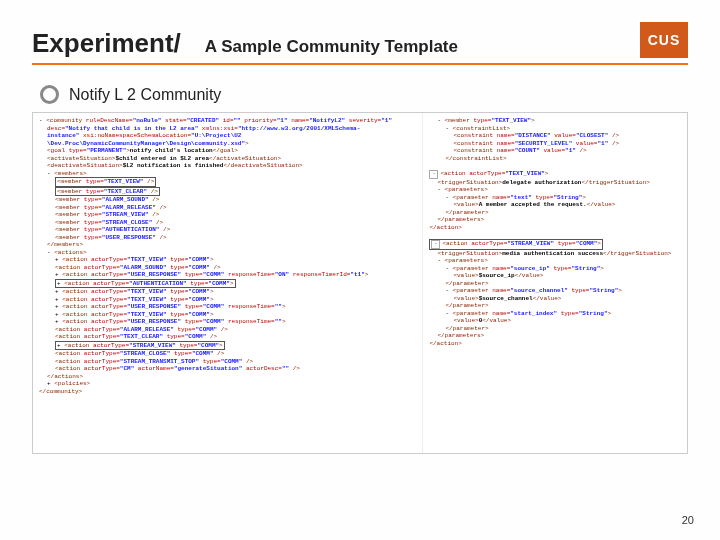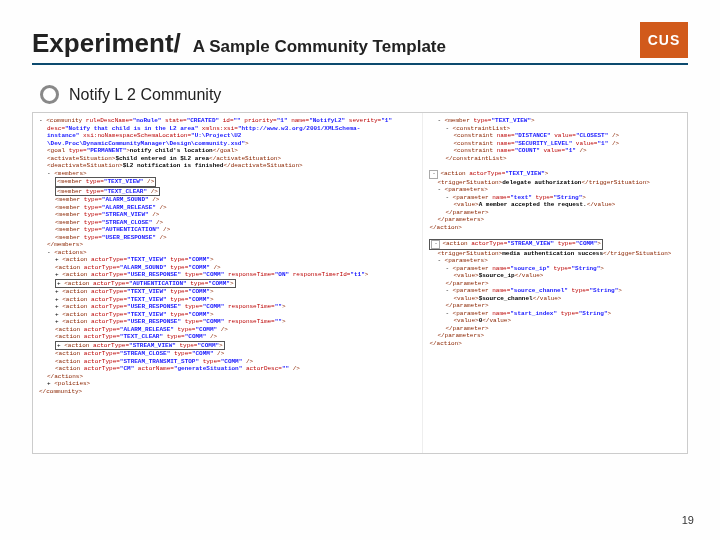--- a/index.html
+++ b/index.html
@@ -12,33 +12,33 @@
     position: relative;
     overflow: hidden;
   }
   .header {
     padding: 28px 32px 6px 32px;
     position: relative;
   }
   .title-row {
     display: flex;
     align-items: baseline;
-    border-bottom: 2px solid #0c4a6e;
+    border-bottom: 2px solid #f97316;
     padding-bottom: 4px;
   }
   .title-main {
     font-size: 26px;
     font-weight: bold;
     color: #222;
   }
   .title-sub {
     font-size: 17px;
     font-weight: bold;
     color: #222;
-    margin-left: 12px;
+    margin-left: 24px;
   }
   .logo {
     position: absolute;
     right: 32px;
     top: 22px;
     width: 48px;
     height: 36px;
     background: #d15a1b;
     color: #fff;
     display: flex;
@@ -185,13 +185,13 @@
       <div class="line i3"><span class="tag">&lt;value&gt;</span><span class="txt">$source_channel</span><span class="tag">&lt;/value&gt;</span></div>
       <div class="line i2"><span class="tag">&lt;/parameter&gt;</span></div>
       <div class="line i2">- <span class="tag">&lt;parameter</span> <span class="attr">name=</span><span class="val">"start_index"</span> <span class="attr">type=</span><span class="val">"String"</span><span class="tag">&gt;</span></div>
       <div class="line i3"><span class="tag">&lt;value&gt;</span><span class="txt">0</span><span class="tag">&lt;/value&gt;</span></div>
       <div class="line i2"><span class="tag">&lt;/parameter&gt;</span></div>
       <div class="line i1"><span class="tag">&lt;/parameters&gt;</span></div>
       <div class="line "><span class="tag">&lt;/action&gt;</span></div>
     </div>
 </div>
 
-<div class="pagenum">19</div>
+<div class="pagenum">20</div>
 
 </body></html>

